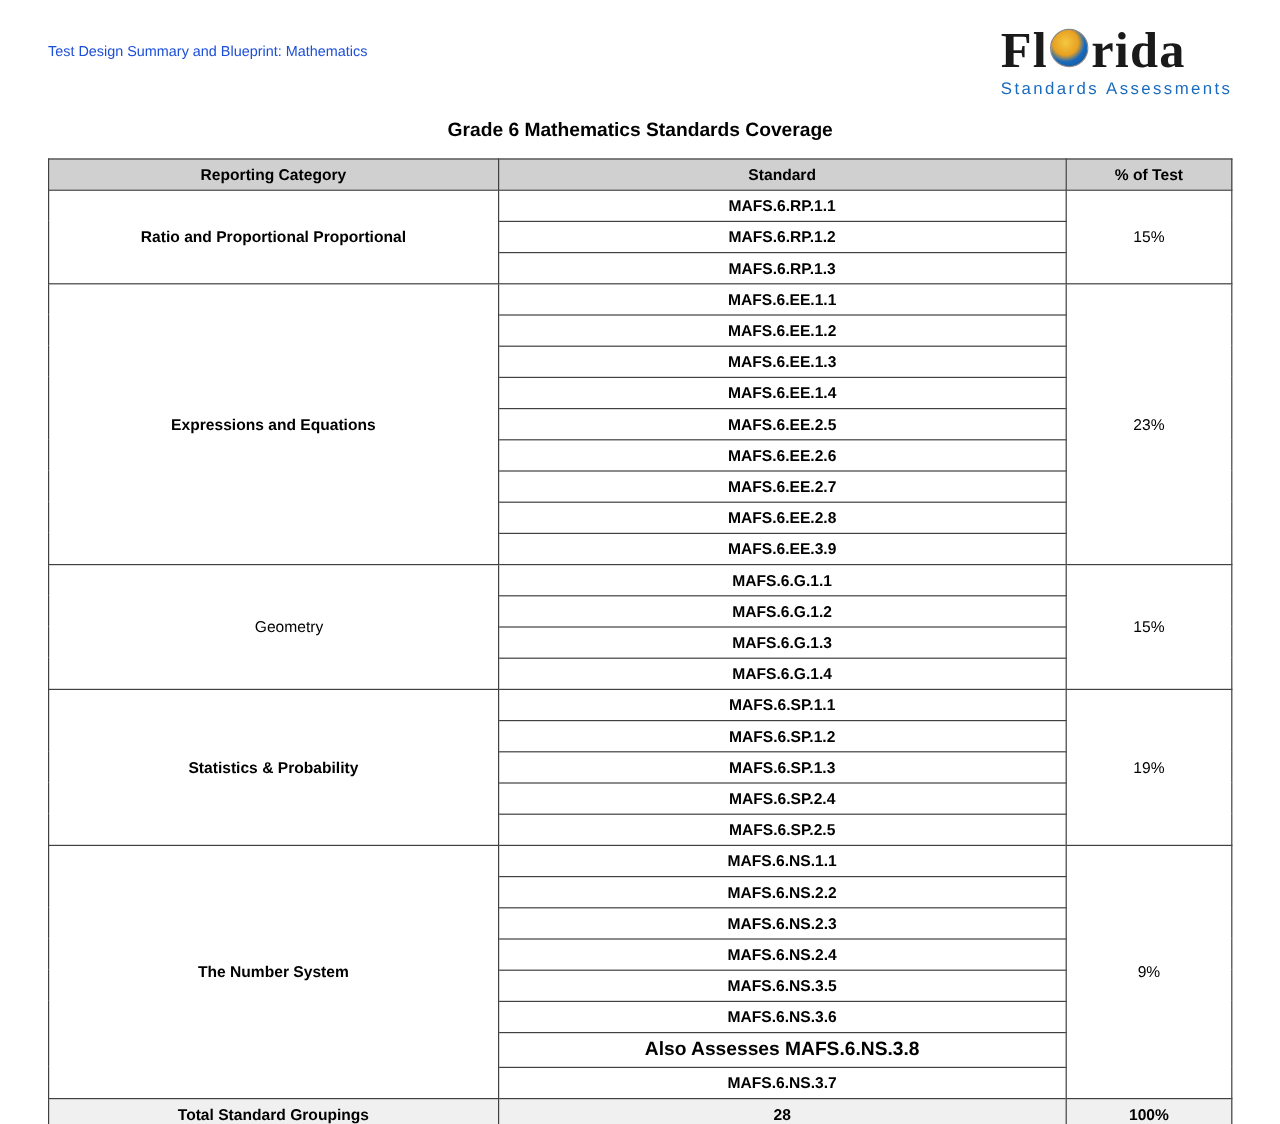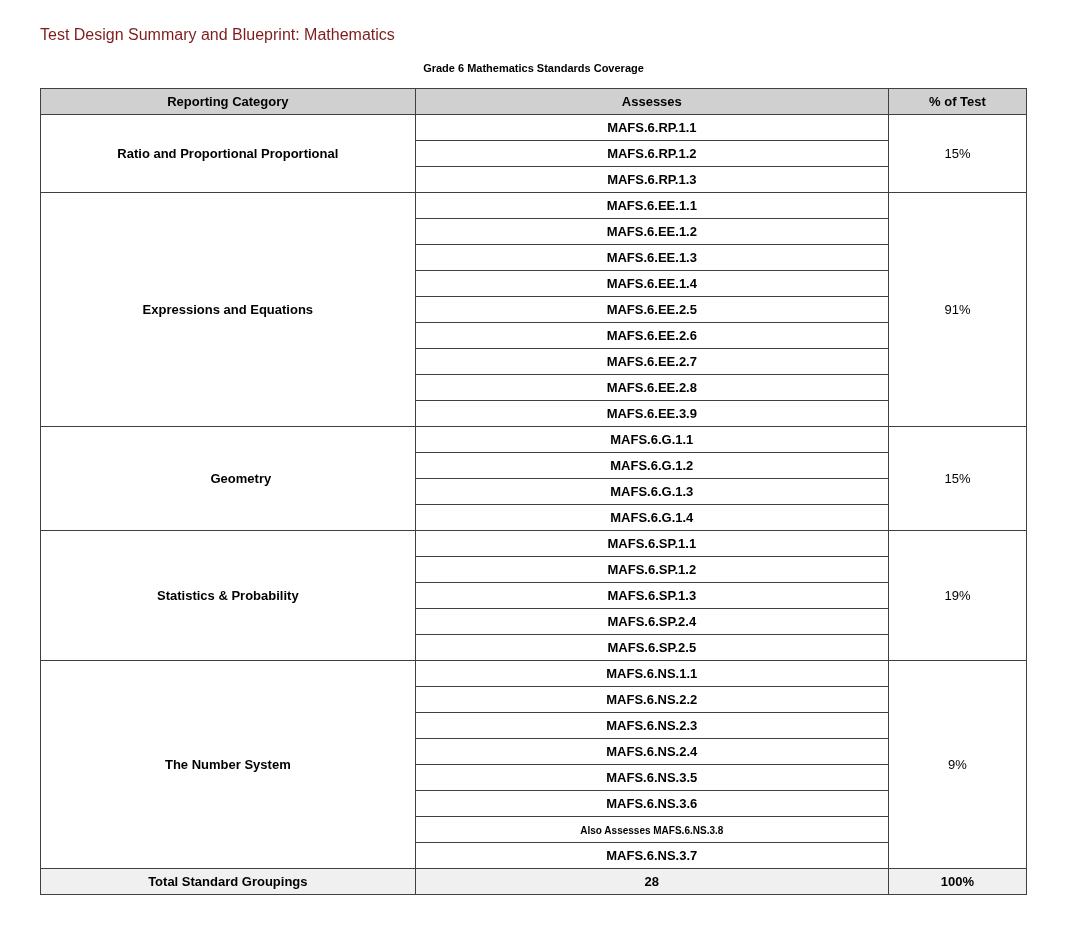--- a/index.html
+++ b/index.html
@@ -12,23 +12,23 @@
       min-height: 937px;
       padding: 20px 40px;
     }
     .header {
       display: flex;
       justify-content: space-between;
       align-items: flex-start;
       margin-bottom: 18px;
     }
     .header-title {
-      color: #7f1d1d;
-      font-size: 16px;
-      margin-top: 6px;
+      color: #1d4ed8;
+      font-size: 12px;
+      margin-top: 16px;
     }
     .logo {
       text-align: right;
       line-height: 1.1;
     }
     .logo-florida {
       font-size: 42px;
       font-family: Georgia, serif;
       font-weight: bold;
       color: #1a1a1a;
@@ -52,21 +52,21 @@
       font-size: 14px;
       color: #1a1a1a;
       letter-spacing: 2px;
       text-align: center;
     }
     .logo-sub span {
       color: #1a6bbd;
     }
     .page-title {
       text-align: center;
-      font-size: 11px;
+      font-size: 16px;
       font-weight: bold;
       margin-bottom: 14px;
     }
     table {
       width: 100%;
       border-collapse: collapse;
       border: 1.5px solid #000;
     }
     th, td {
       border: 1px solid #404040;
@@ -83,63 +83,71 @@
     .col-standard { width: 48%; }
     .col-percent { width: 14%; }
     .category-cell {
       font-weight: bold;
     }
     .standard-cell {
       font-weight: bold;
       font-size: 13px;
     }
     .sub-note {
-      font-size: 10px;
+      font-size: 16px;
     }
     .total-row td {
       font-weight: bold;
       background-color: #f0f0f0;
     }
     .category-normal {
       font-weight: normal;
     }
   </style>
 </head>
 <body>
 
 <div class="header">
   <div class="header-title">Test Design Summary and Blueprint: Mathematics</div>
+  <div class="logo">
+    <div class="logo-florida">
+      Fl<span class="globe"></span>rida
+    </div>
+    <div class="logo-sub">
+      <span>Standards</span>&nbsp;<span style="color:#1a6bbd;">Assessments</span>
+    </div>
+  </div>
 </div>
 
 <div class="page-title">Grade 6 Mathematics Standards Coverage</div>
 
 <table>
   <thead>
     <tr>
       <th class="col-category">Reporting Category</th>
-      <th class="col-standard">Assesses</th>
+      <th class="col-standard">Standard</th>
       <th class="col-percent">% of Test</th>
     </tr>
   </thead>
   <tbody id="table-body">
   <tr>
         <td rowspan="3" class="category-cell">Ratio and Proportional Proportional</td>
         <td class="standard-cell">MAFS.6.RP.1.1</td>
         <td rowspan="3">15%</td>
       </tr>
       <tr>
         <td class="standard-cell">MAFS.6.RP.1.2</td>
       </tr>
       <tr>
         <td class="standard-cell">MAFS.6.RP.1.3</td>
       </tr>
       <tr>
         <td rowspan="9" class="category-cell">Expressions and Equations</td>
         <td class="standard-cell">MAFS.6.EE.1.1</td>
-        <td rowspan="9">91%</td>
+        <td rowspan="9">23%</td>
       </tr>
       <tr>
         <td class="standard-cell">MAFS.6.EE.1.2</td>
       </tr>
       <tr>
         <td class="standard-cell">MAFS.6.EE.1.3</td>
       </tr>
       <tr>
         <td class="standard-cell">MAFS.6.EE.1.4</td>
       </tr>
@@ -152,21 +160,21 @@
       <tr>
         <td class="standard-cell">MAFS.6.EE.2.7</td>
       </tr>
       <tr>
         <td class="standard-cell">MAFS.6.EE.2.8</td>
       </tr>
       <tr>
         <td class="standard-cell">MAFS.6.EE.3.9</td>
       </tr>
       <tr>
-        <td rowspan="4" class="category-cell category-normal" style="font-weight: bold; padding-left: 36px;">Geometry</td>
+        <td rowspan="4" class="category-cell category-normal" style="font-weight: normal; padding-left: 36px;">Geometry</td>
         <td class="standard-cell">MAFS.6.G.1.1</td>
         <td rowspan="4">15%</td>
       </tr>
       <tr>
         <td class="standard-cell">MAFS.6.G.1.2</td>
       </tr>
       <tr>
         <td class="standard-cell">MAFS.6.G.1.3</td>
       </tr>
       <tr>

